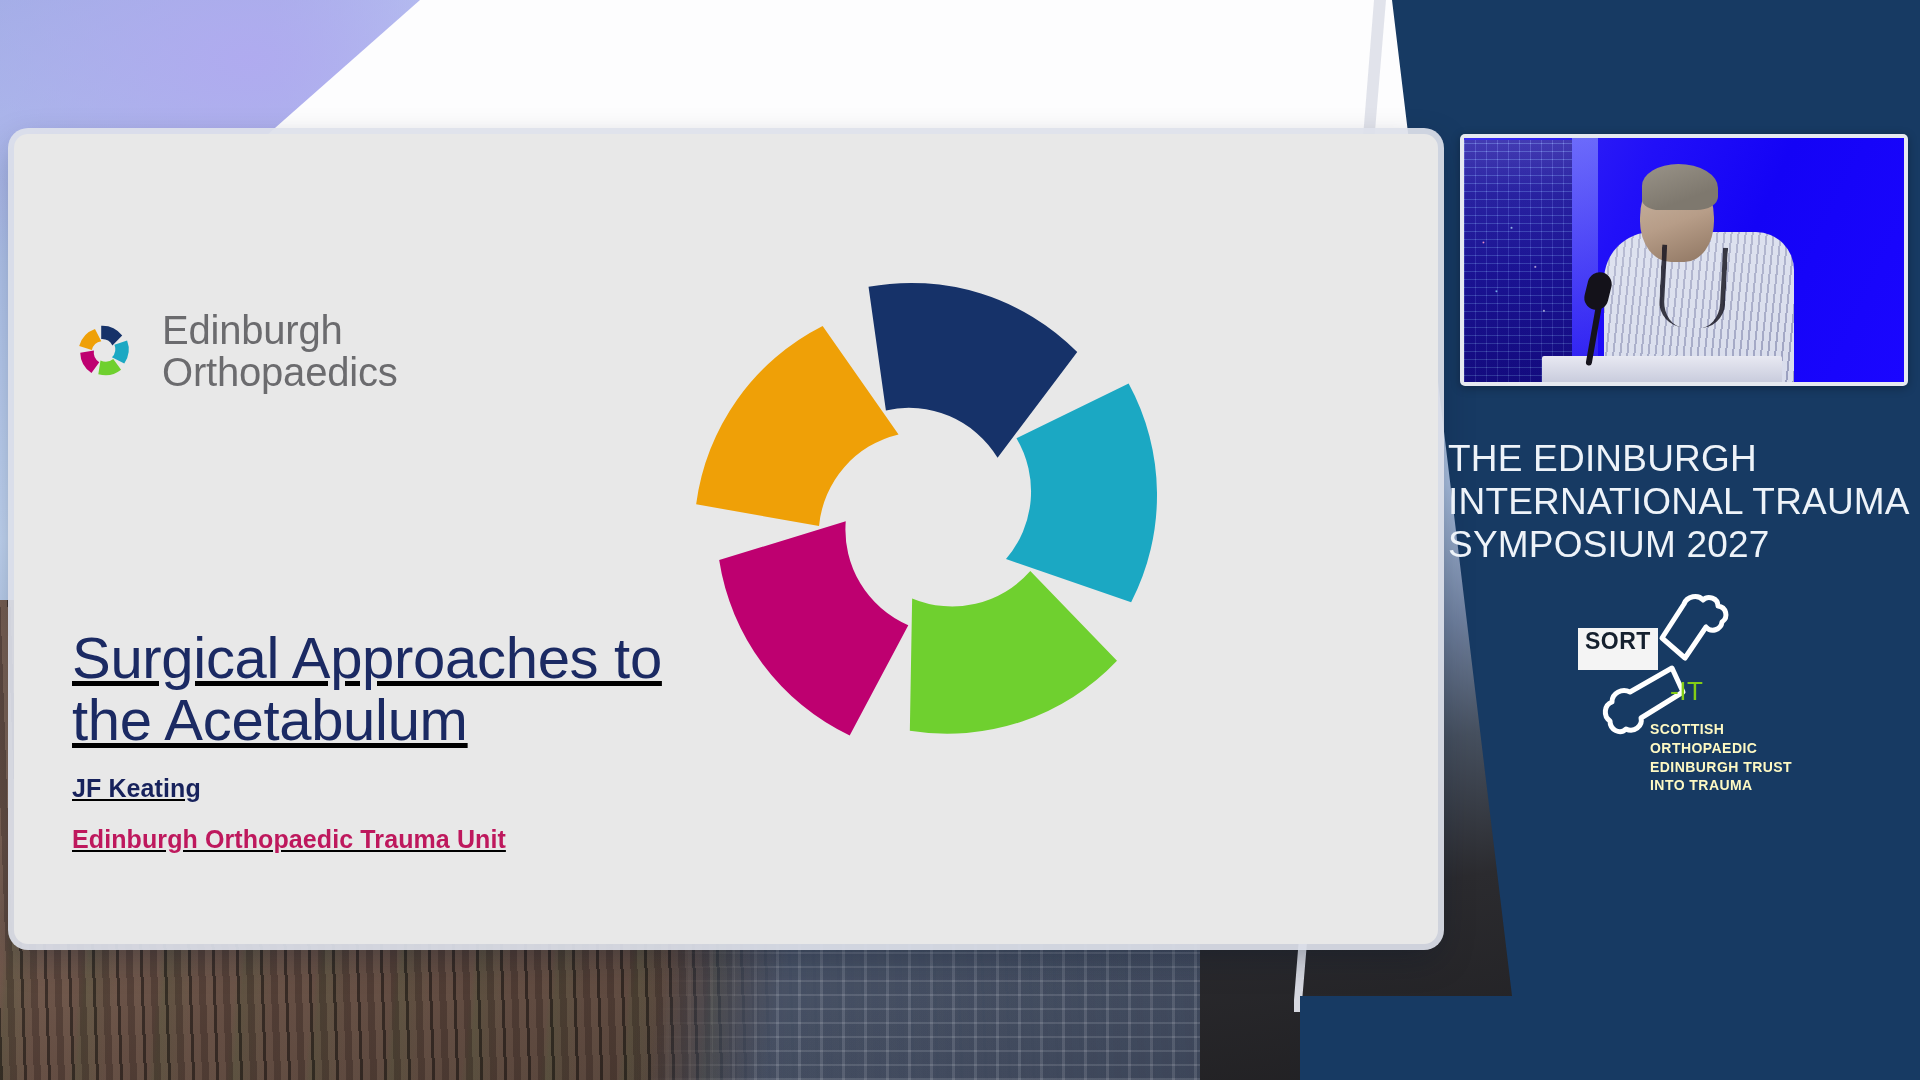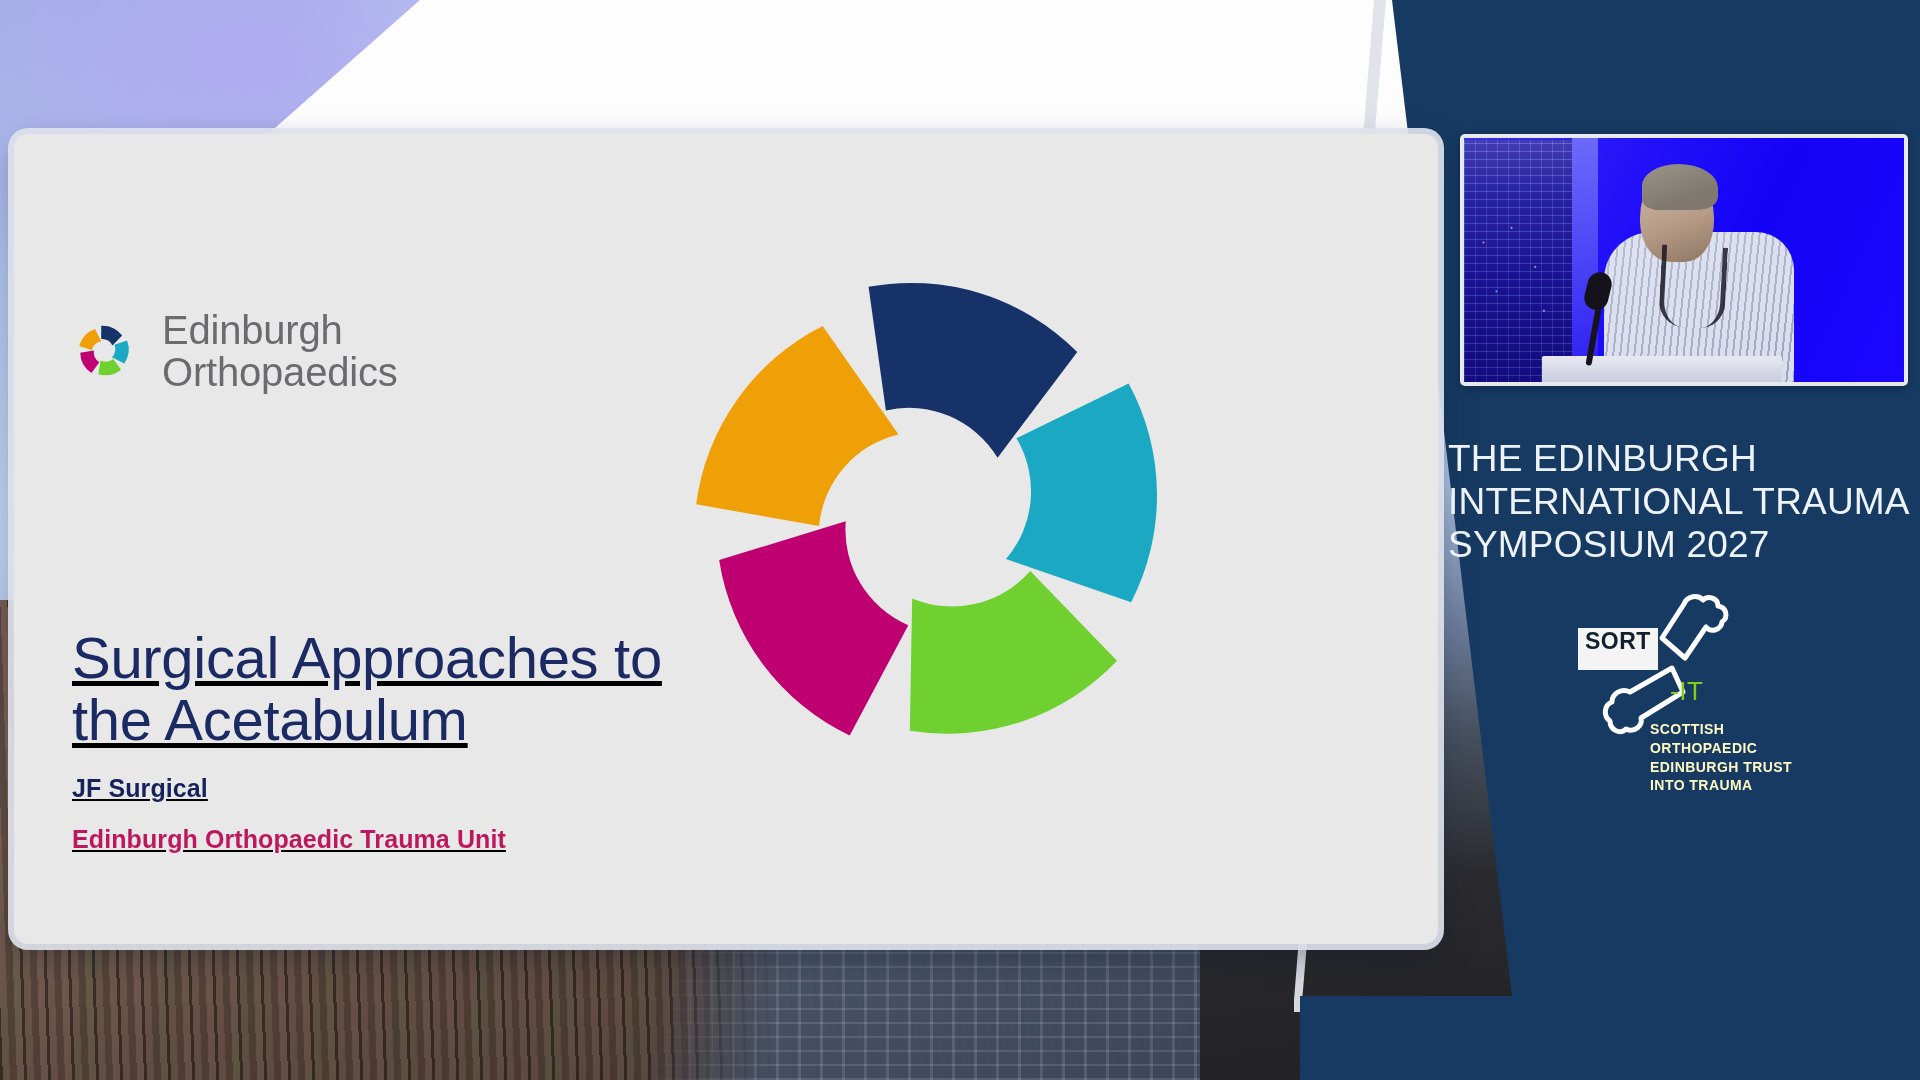--- a/index.html
+++ b/index.html
@@ -383,21 +383,21 @@
           <path d="M -6 -45 A 45 45 0 0 1 32 -27 L 14 -9 A 20 20 0 0 0 -6 -21 Z" fill="#BE0070"></path>
         </g>
         <g transform="rotate(280)">
           <path d="M -6 -45 A 45 45 0 0 1 32 -27 L 14 -9 A 20 20 0 0 0 -6 -21 Z" fill="#EFA007"></path>
         </g>
       </g>
     </svg>
 
     <div class="title-block">
       <h1 class="slide-title">Surgical Approaches to the Acetabulum</h1>
-      <p class="slide-author">JF Surgical</p>
+      <p class="slide-author">JF Keating</p>
       <p class="slide-affil">Edinburgh Orthopaedic Trauma Unit</p>
     </div>
 
   </div>
 
   <div class="video-wrap">
     <div class="video-inner">
       <div class="vid-bluewall"></div>
       <div class="vid-cityscreen"></div>
       <div class="vid-wallpanel"></div>

